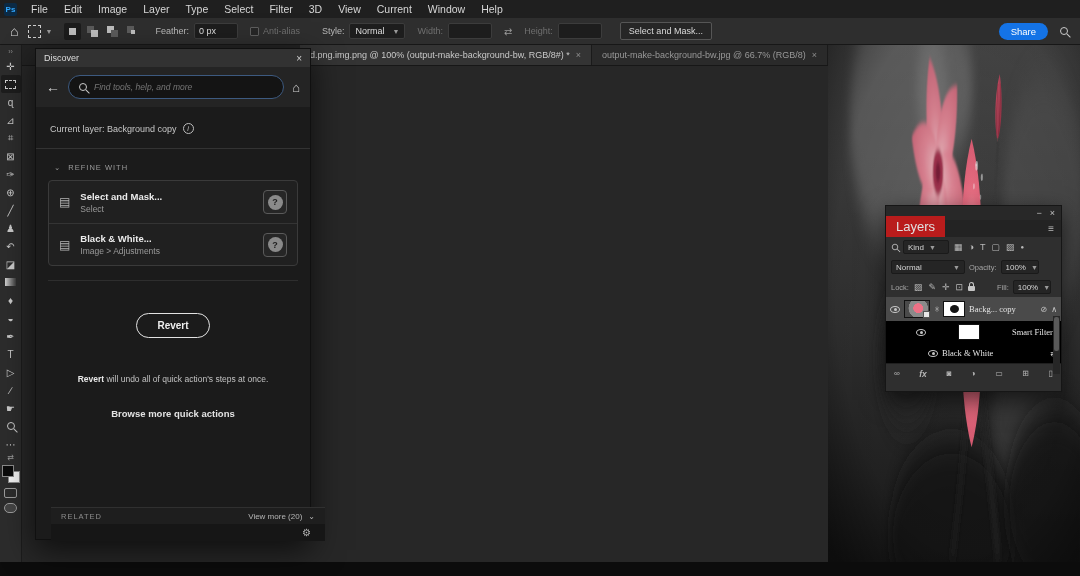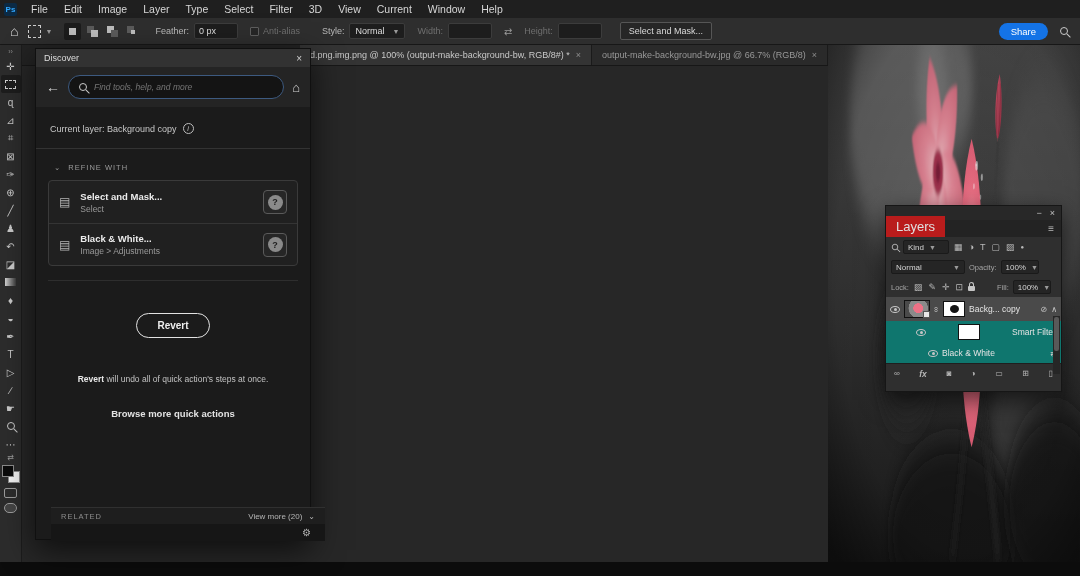--- a/index.html
+++ b/index.html
@@ -133,21 +133,21 @@
   .lp-menu { margin-left:auto; color:#b9b9b9; padding:0 7px 3px; font-size:10px; }
   .lp-row { display:flex; align-items:center; padding:0 5px; height:20px; gap:4px; }
   .lp-select { background:#252525; border:1px solid #1a1a1a; border-radius:2px; height:14px;
     display:flex; align-items:center; gap:5px; padding:0 4px; color:#d5d5d5; }
   .lp-ficon { color:#b9b9b9; font-size:9px; padding:0 1px; }
   .lp-label { color:#a5a5a5; font-size:7.5px; }
   .mag.sm { transform:scale(.8); }
   .lockico { width:7px; height:5px; background:#c5c5c5; border-radius:1px; position:relative; margin-top:3px; }
   .lockico::before { content:""; position:absolute; left:1px; top:-4px; width:3px; height:4px;
     border:1px solid #c5c5c5; border-bottom:none; border-radius:3px 3px 0 0; }
-  .lp-list { background:#0f766e; }
+  .lp-list { background:#000000;font-family:Liberation Serif, serif; }
   .lrow { display:flex; align-items:center; height:24px; gap:4px; padding:0 4px; color:#e3e3e3; }
   .lrow.selected { background:#4a4a4a; }
   .eye { width:10px; height:7px; border:1px solid #c5c5c5; border-radius:50%; position:relative; flex:none; }
   .eye::after { content:""; position:absolute; left:3px; top:1.5px; width:3px; height:3px; background:#c5c5c5; border-radius:50%; }
   .thumb { width:26px; height:18px; border:1px solid #111; flex:none; position:relative;
     background:radial-gradient(circle at 55% 45%, #ee7186 0 30%, #8a8a8a 32% 60%, #4a4a4a 62%); }
   .thumb .badge { position:absolute; right:-1px; bottom:-1px; width:7px; height:7px; background:#e8e8e8; border:1px solid #555; }
   .maskthumb { width:22px; height:16px; background:#fff; border:1px solid #111; flex:none;
     display:flex; align-items:center; justify-content:center; }
   .maskthumb .blob { width:9px; height:8px; background:#141414; border-radius:50%; }

